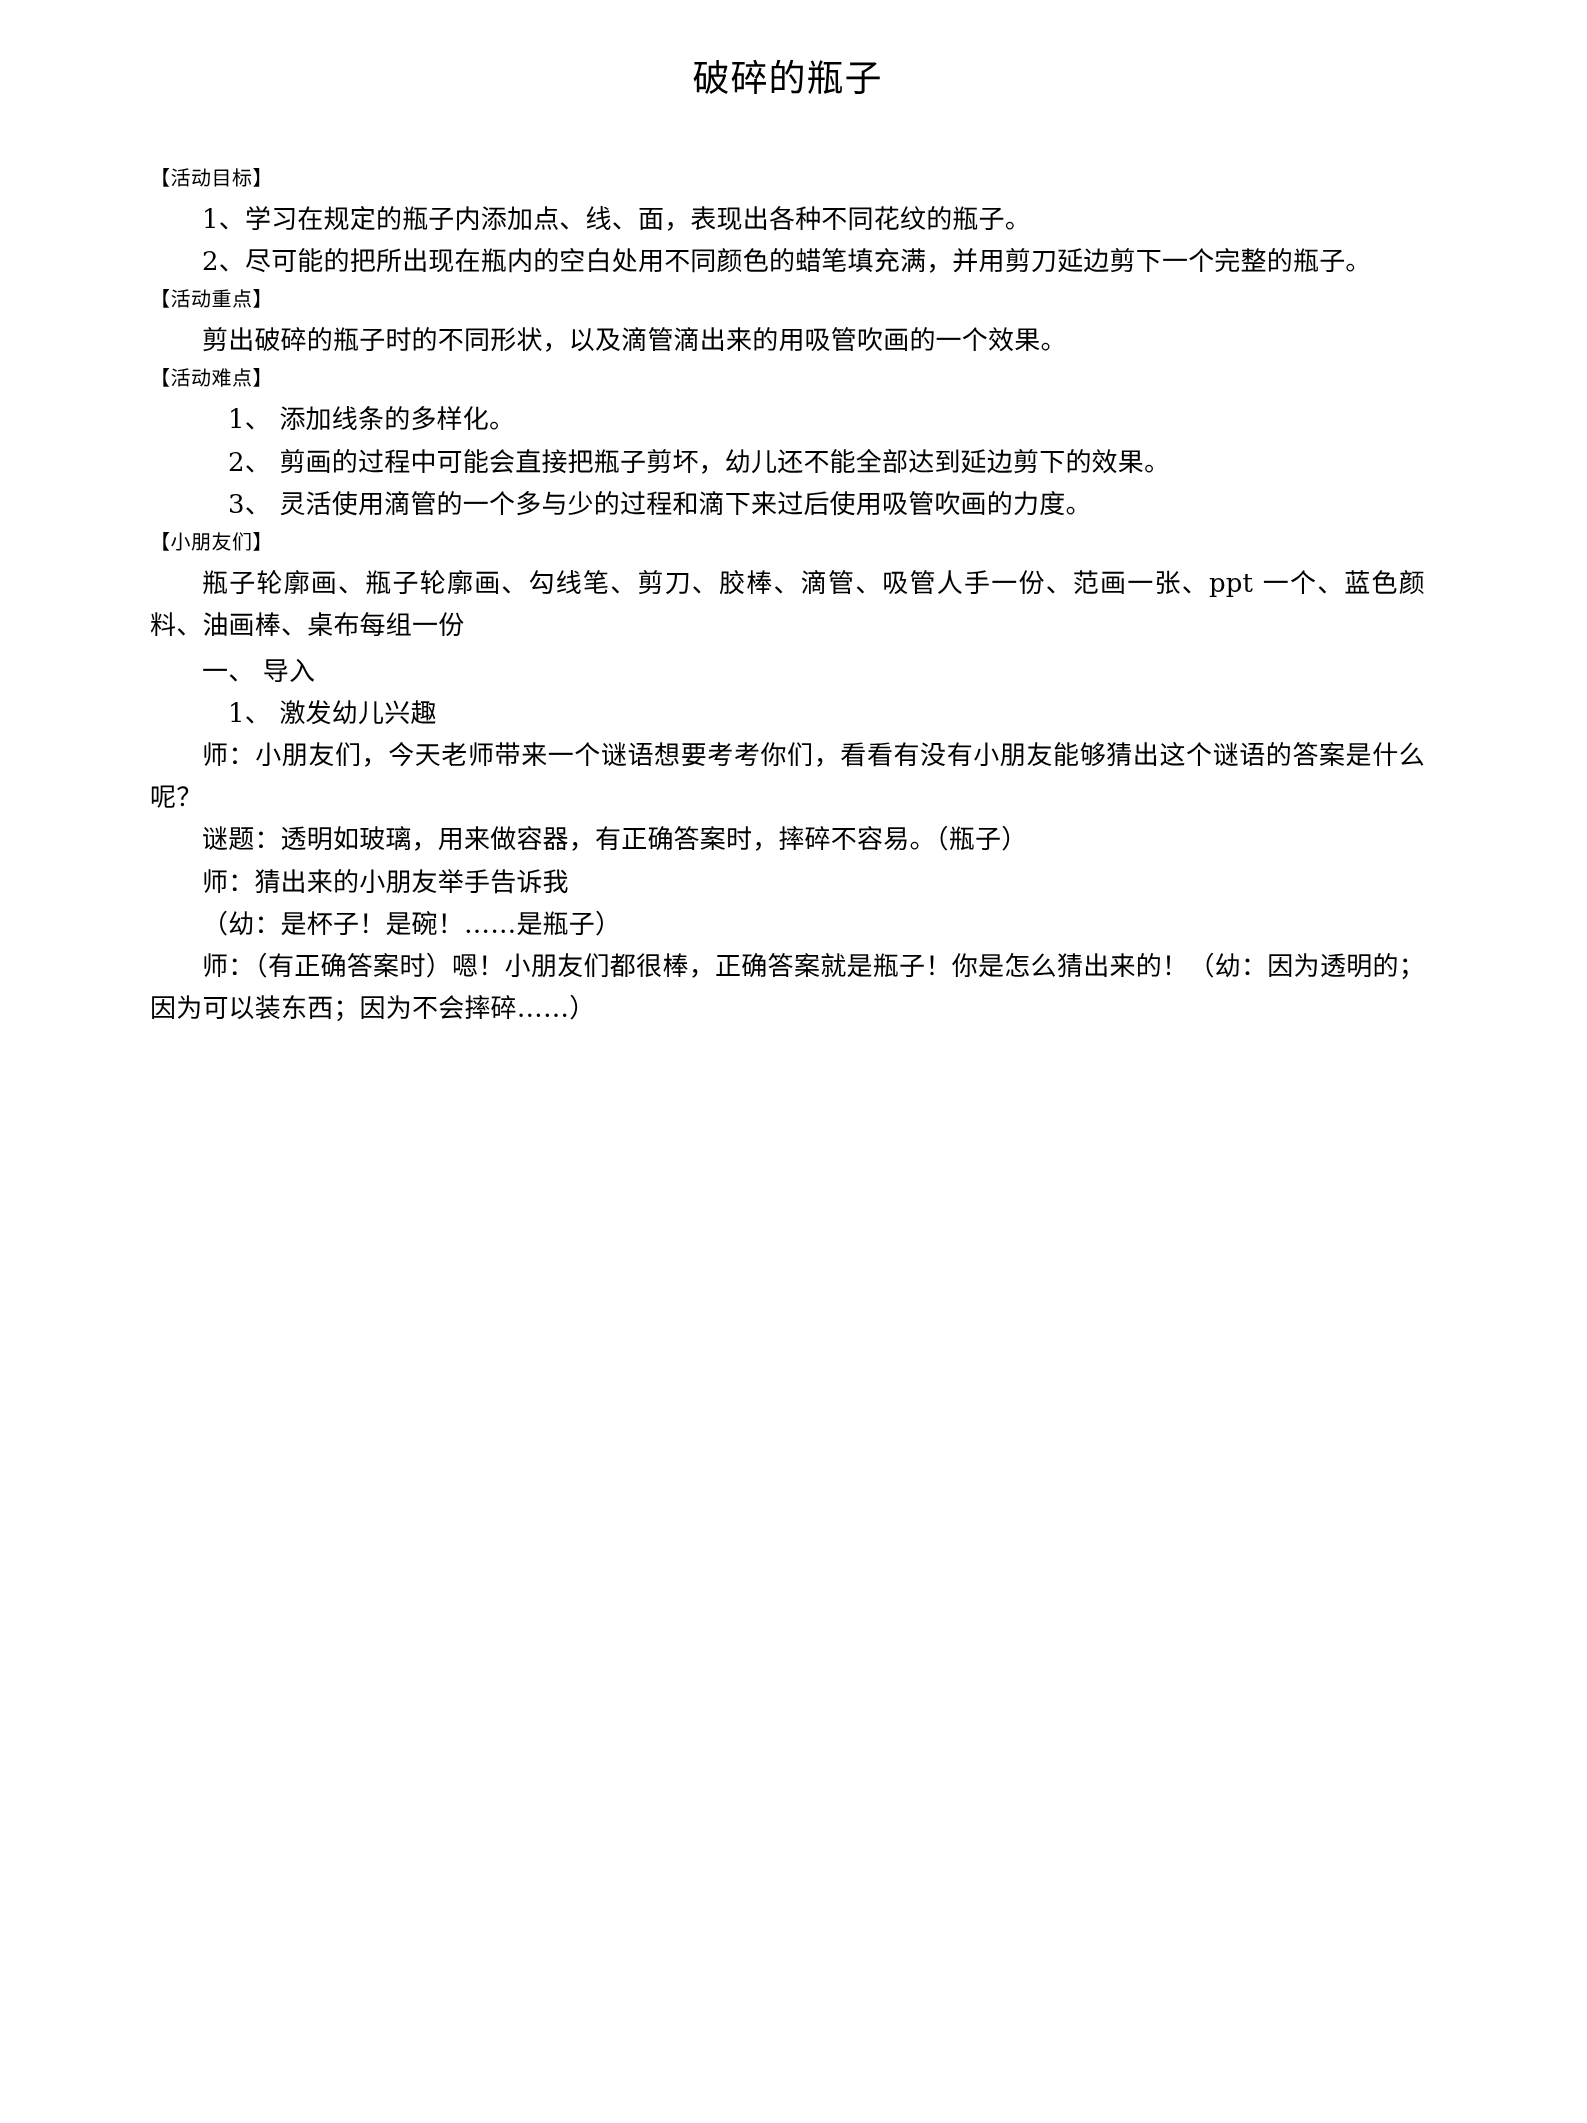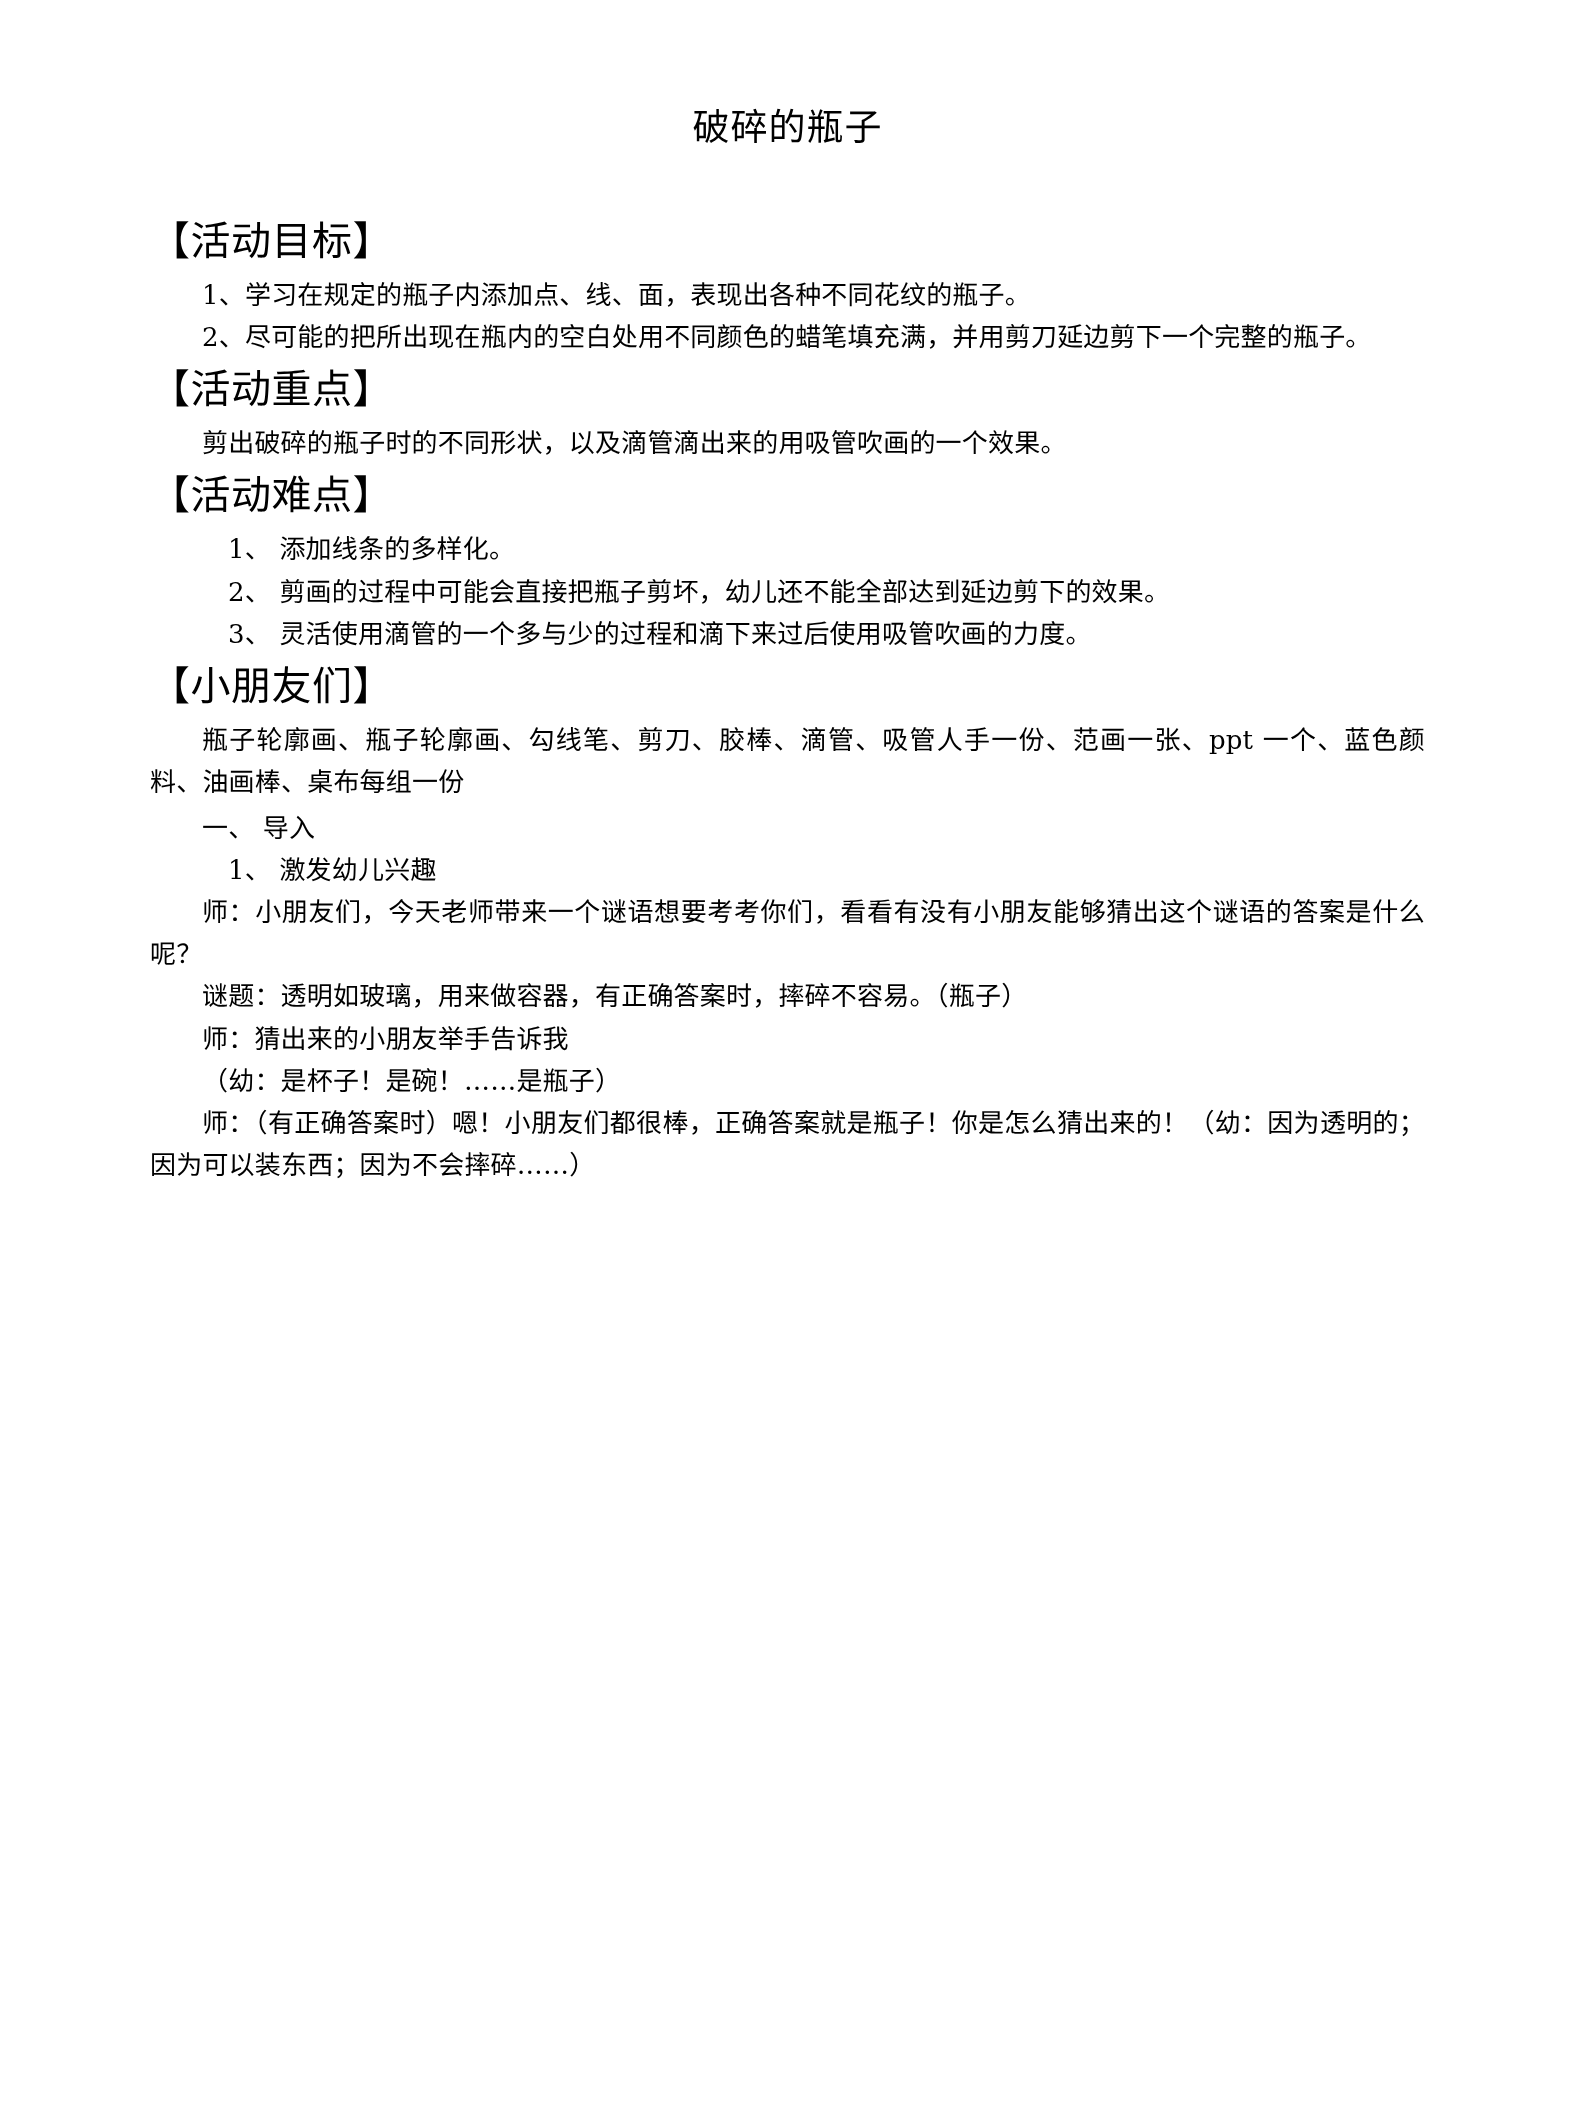--- a/index.html
+++ b/index.html
@@ -13,33 +13,33 @@
     height: 2123px;
     font-family: "DejaVu Serif", "Liberation Serif", serif;
     color: #000000;
     -webkit-font-smoothing: antialiased;
   }
   .page {
     position: relative;
     width: 1575px;
     min-height: 2123px;
     box-sizing: border-box;
-    padding: 104px 150px 80px 150px;
+    padding: 55px 150px 80px 150px;
     background: #ffffff;
   }
   .doc-title {
     text-align: center;
     font-size: 37px;
     line-height: 1.3;
     font-weight: normal;
     margin: 0 0 62px 0;
     letter-spacing: 1px;
   }
   .section-head {
-    font-size: 40px;
+    font-size: 20px;
     line-height: 1.35;
     margin: 0 0 6px 0;
     padding: 0;
     letter-spacing: 0.5px;
     font-weight: normal;
   }
   .para {
     font-size: 26px;
     line-height: 1.62;
     margin: 0;

